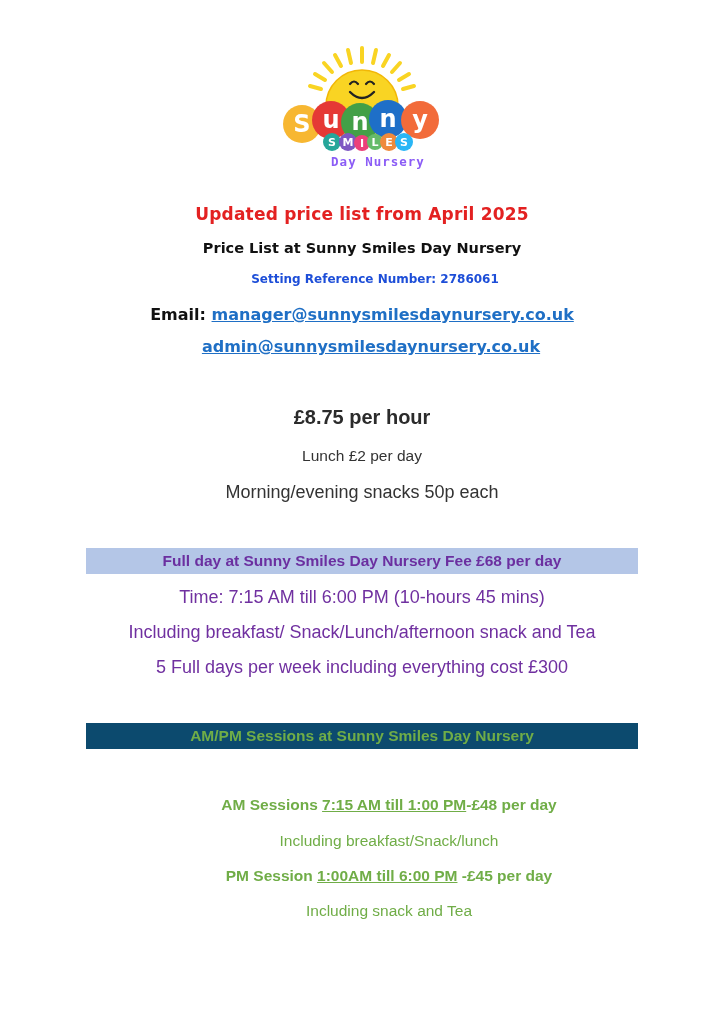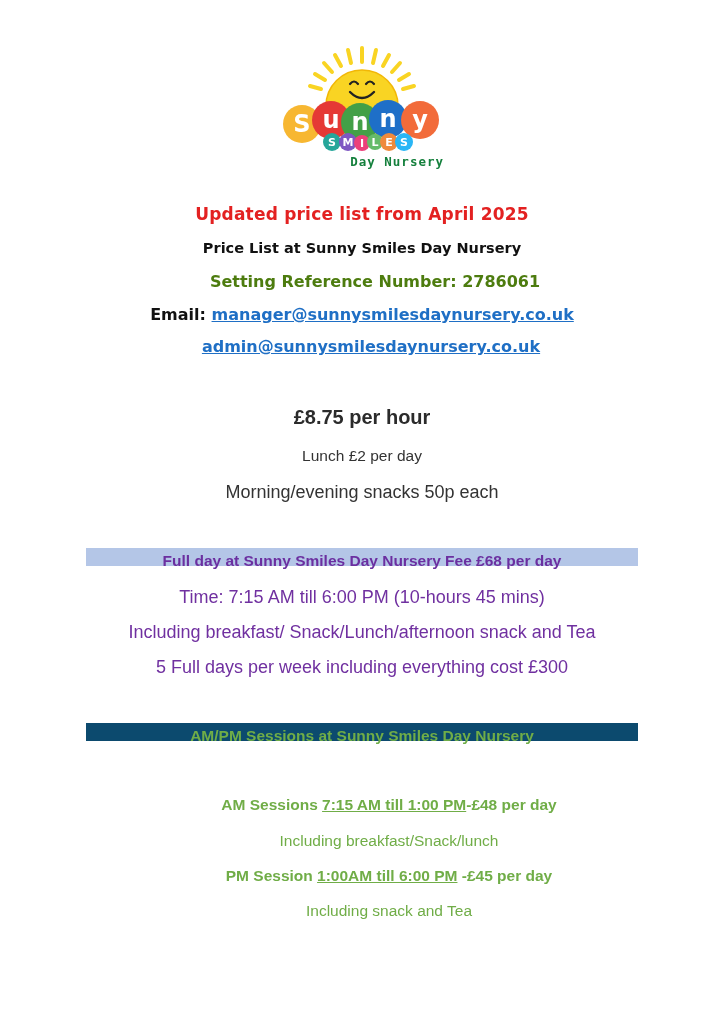--- a/index.html
+++ b/index.html
@@ -2,39 +2,39 @@
 <html><head>
 <meta charset="utf-8">
 <style>
   html, body { margin: 0; padding: 0; background: #ffffff; }
   body { width: 724px; height: 1024px; position: relative; overflow: hidden; font-family: "Liberation Sans", sans-serif; }
   .page { position: absolute; left: 0; top: 0; width: 724px; height: 1024px; background: #fff; }
 
   
   .logo { position: absolute; left: 280px; top: 44px; width: 164px; height: 130px; }
   .logo svg { display: block; }
-  .logo-caption { position: absolute; left: 0; top: 110px; width: 164px; text-align: right;
-    font-family: "DejaVu Sans Mono", monospace; font-weight: bold; font-size: 12.5px; letter-spacing: 1px; color: #15803d; }
+  .logo-caption { position: absolute; left: 16px; top: 110px; width: 164px; text-align: center;
+    font-family: "DejaVu Sans Mono", monospace; font-weight: bold; font-size: 12.5px; letter-spacing: 1px; color: #8b5cf6; }
 
   .line { position: absolute; left: 0; width: 724px; text-align: center; white-space: nowrap; }
 
   .hdr-red { top: 204px; color: #e32121; font-weight: bold; font-size: 17px; font-family: "DejaVu Sans", sans-serif; letter-spacing: 0.2px; }
   .hdr-title { top: 240px; left: 0; color: #111; font-weight: bold; font-size: 14.5px; font-family: "DejaVu Sans", sans-serif; text-indent: 0px; }
-  .hdr-ref { top: 272px; color: #4d7c0f; font-size: 16px; font-family: "DejaVu Sans", sans-serif; padding-left: 26px; box-sizing: border-box; font-weight: 600; }
+  .hdr-ref { top: 272px; color: #1d4ed8; font-size: 12px; font-family: "DejaVu Sans", sans-serif; padding-left: 26px; box-sizing: border-box; font-weight: 600; }
   .email-row { top: 305px; font-size: 16px; font-family: "DejaVu Sans", sans-serif; font-weight: bold; padding-left: 0; }
   .email-label { color: #111; }
   .email-link { color: #1f6fc5; text-decoration: underline; }
   .email2 { top: 337px; font-size: 16px; font-family: "DejaVu Sans", sans-serif; font-weight: bold; padding-left: 18px; box-sizing: border-box; }
 
   .price-hour { top: 406px; font-size: 20px; font-weight: bold; color: #2b2b2b; }
   .lunch { top: 447px; font-size: 15.5px; color: #333; }
   .snacks { top: 482px; font-size: 18px; color: #333; }
   .tea { top: 517px; font-size: 15.5px; color: #222; font-weight: bold; }
 
-  .band { position: absolute; left: 86px; width: 552px; height: 18px; text-align: center; line-height: 26px; font-size: 15.5px; font-weight: bold; }
+  .band { position: absolute; left: 86px; width: 552px; height: 26px; text-align: center; line-height: 26px; font-size: 15.5px; font-weight: bold; }
   .band-full { top: 548px; background: #b4c6e7; color: #6b2fa0; }
   .band-sessions { top: 723px; background: #0c4a6e; color: #70ad47; }
 
   .purple { color: #7030a0; font-size: 18px; }
   .time { top: 587px; }
   .incl { top: 622px; }
   .fiveday { top: 657px; }
 
   .green { color: #70ad47; font-size: 15.5px; padding-left: 27px; }
   .am { top: 796px; font-weight: bold; }

